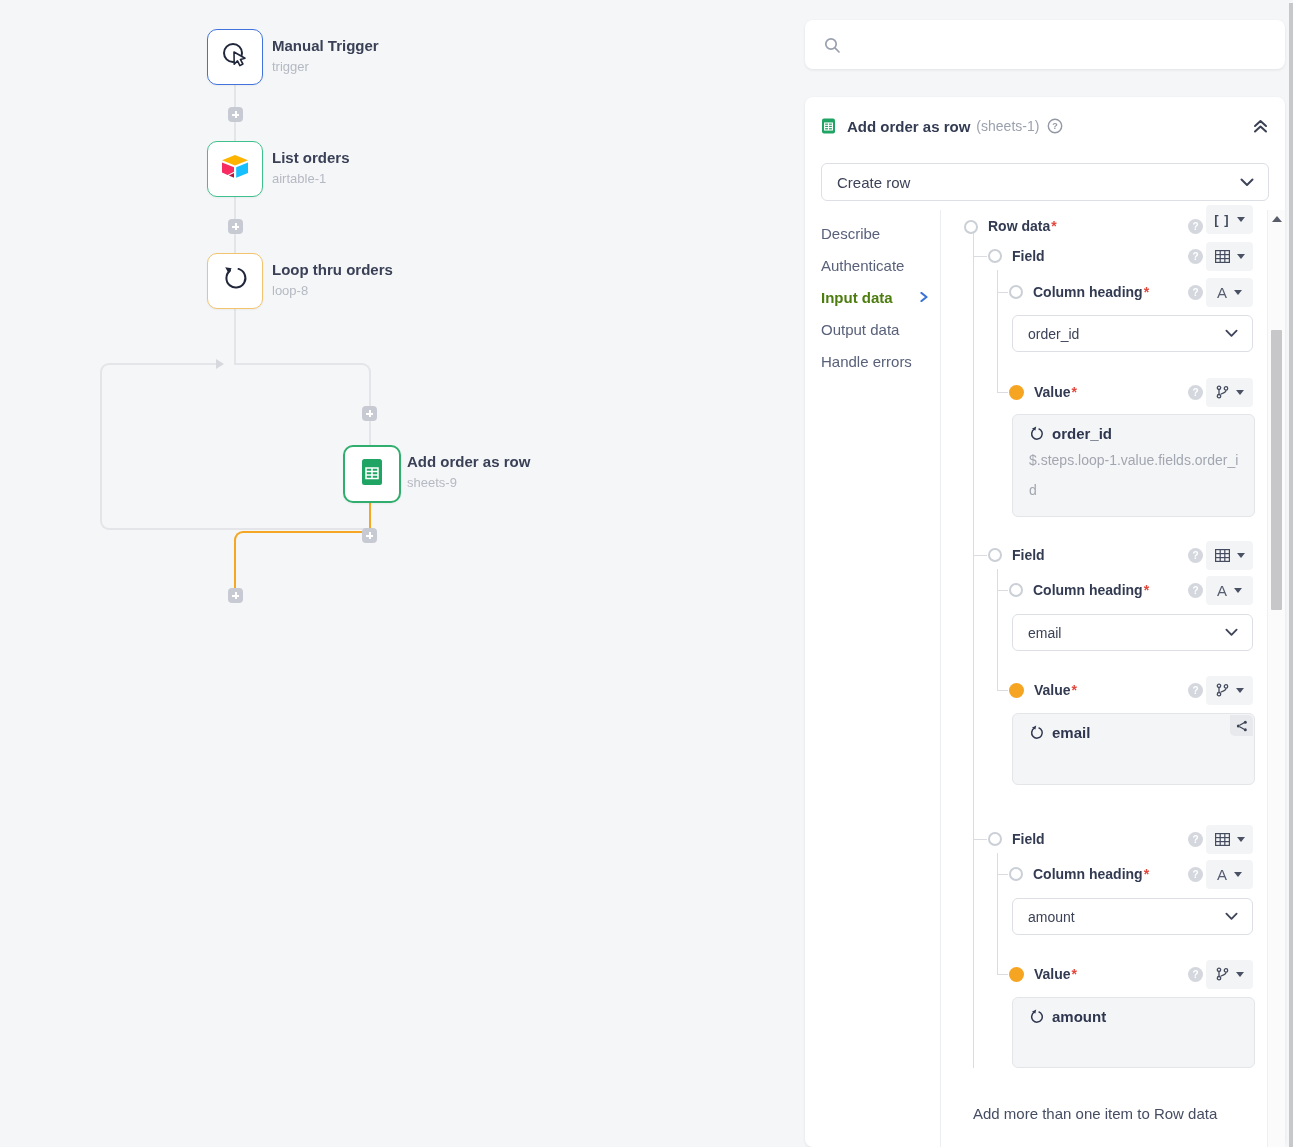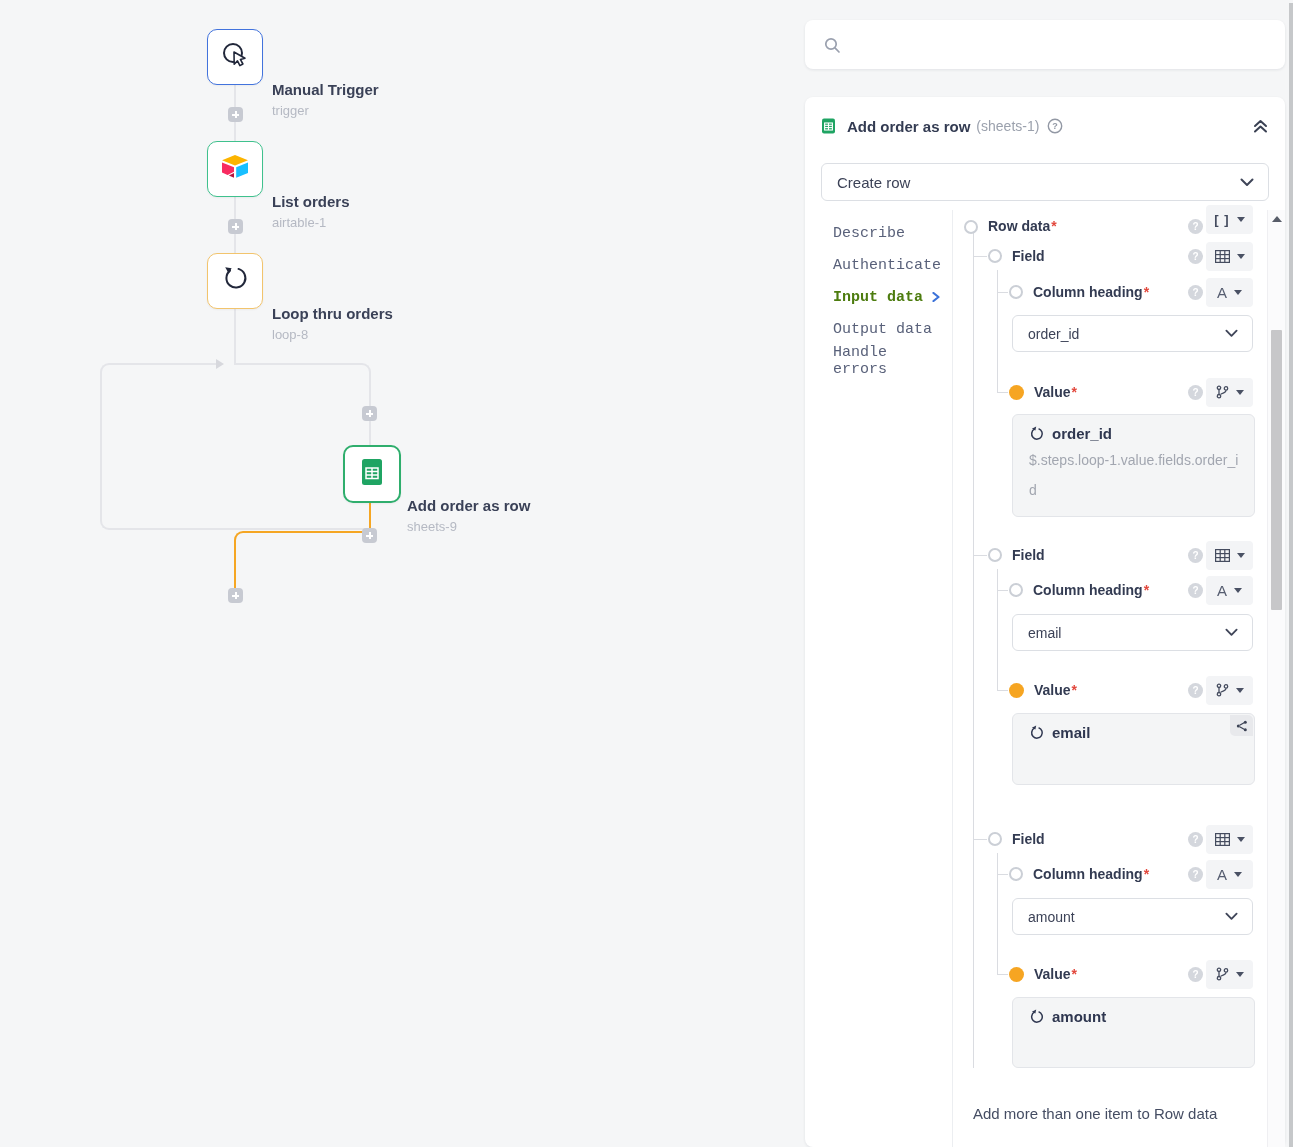--- a/index.html
+++ b/index.html
@@ -10,21 +10,21 @@
     color:#3a4157;
   }
   .abs{position:absolute;}
   
   .cline{position:absolute;background:#e4e5e9;}
   .node{
     position:absolute;width:54px;height:54px;background:#fff;
     border-radius:10px;display:flex;align-items:center;justify-content:center;
     box-shadow:0 1px 2px rgba(30,30,60,.05);cursor:pointer;
   }
-  .node-title{font-size:15px;font-weight:700;color:#3a4157;line-height:19px;margin-top:44px;}
+  .node-title{font-size:15px;font-weight:700;color:#3a4157;line-height:19px;}
   .node-sub{font-size:13px;color:#b5b9c3;line-height:18px;margin-top:3px;}
   .plus{
     position:absolute;width:15px;height:15px;background:#c7cad2;border-radius:4px;cursor:pointer;
   }
   .plus::before{content:"";position:absolute;left:4px;top:6.5px;width:7px;height:2px;background:#fff;}
   .plus::after{content:"";position:absolute;left:6.5px;top:4px;width:2px;height:7px;background:#fff;}
   .loop-arrowhead{
     position:absolute;width:0;height:0;
     border-left:8px solid #d7d8dd;border-top:5px solid transparent;border-bottom:5px solid transparent;
   }
@@ -215,21 +215,21 @@
 
   <div class="select" style="left:16px;top:66px;width:448px;height:38px;">
     <span class="sel-label">Create row</span>
     <span style="display:flex;">
       <svg width="14" height="9" viewBox="0 0 14 9">
           <path d="M1.5 1.5 L7 7 L12.5 1.5" fill="none" stroke="#3f4558" stroke-width="2" stroke-linecap="round" stroke-linejoin="round"></path>
         </svg>
     </span>
   </div>
 
-  <div class="abs" style="left:12px;top:113px;width:136px;bottom:0;border-right:1px solid #eceef1;padding-top:7px;box-sizing:border-box;font-family:Liberation Mono, monospace;">
+  <div class="abs" style="left:0;top:113px;width:136px;bottom:0;border-right:1px solid #eceef1;padding-top:7px;box-sizing:border-box;">
     <div class="nav-item">
       <span>Describe</span>
     </div>
     <div class="nav-item">
       <span>Authenticate</span>
     </div>
     <div class="nav-item active">
       <span>Input data</span>
       <span style="display:flex;">
         <svg width="8" height="10" viewBox="0 0 8 10">

